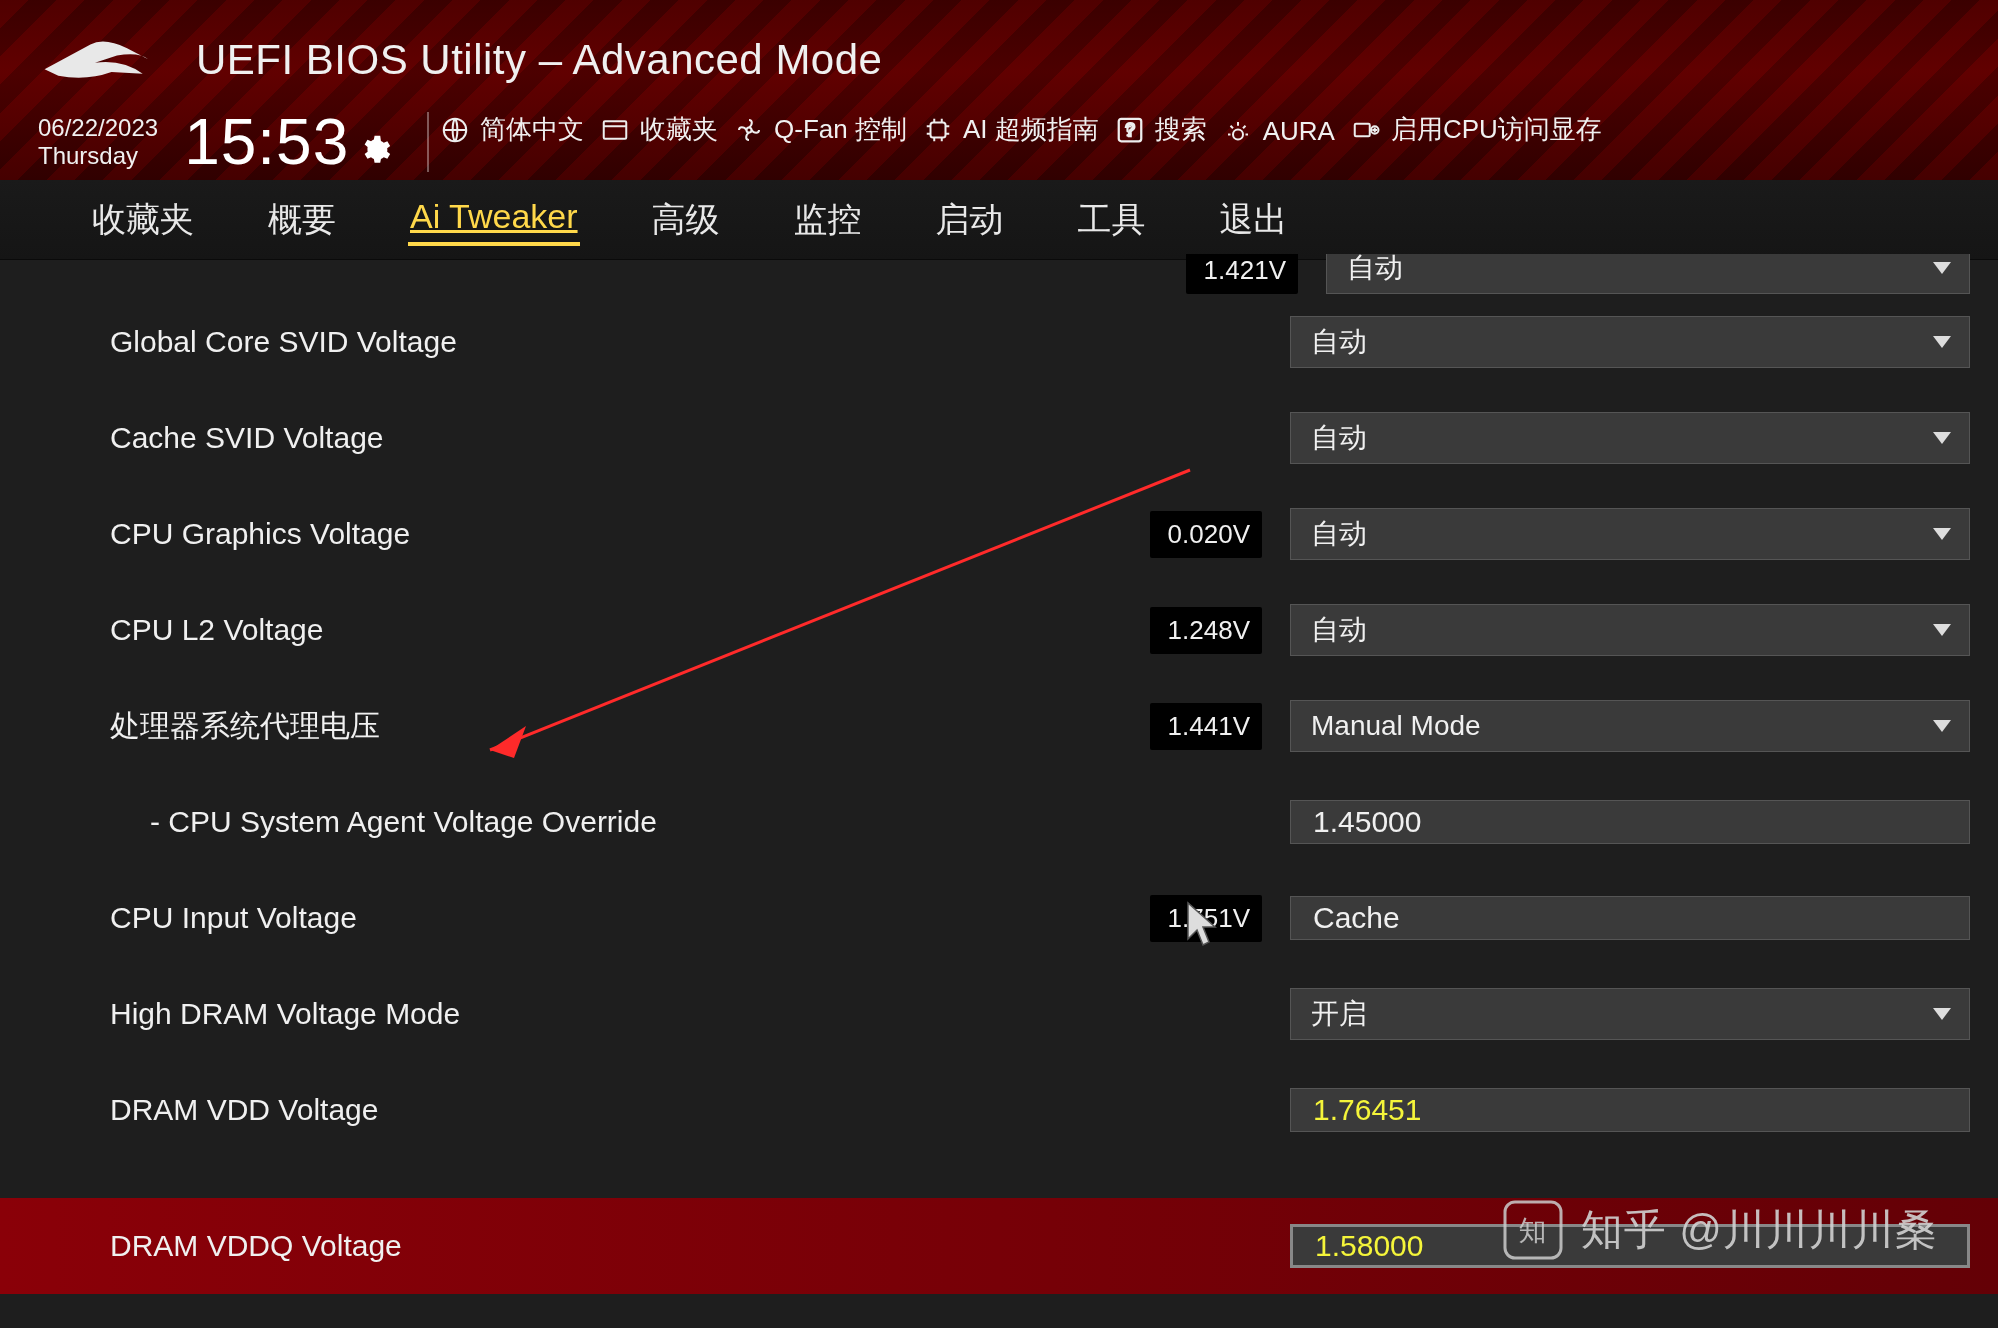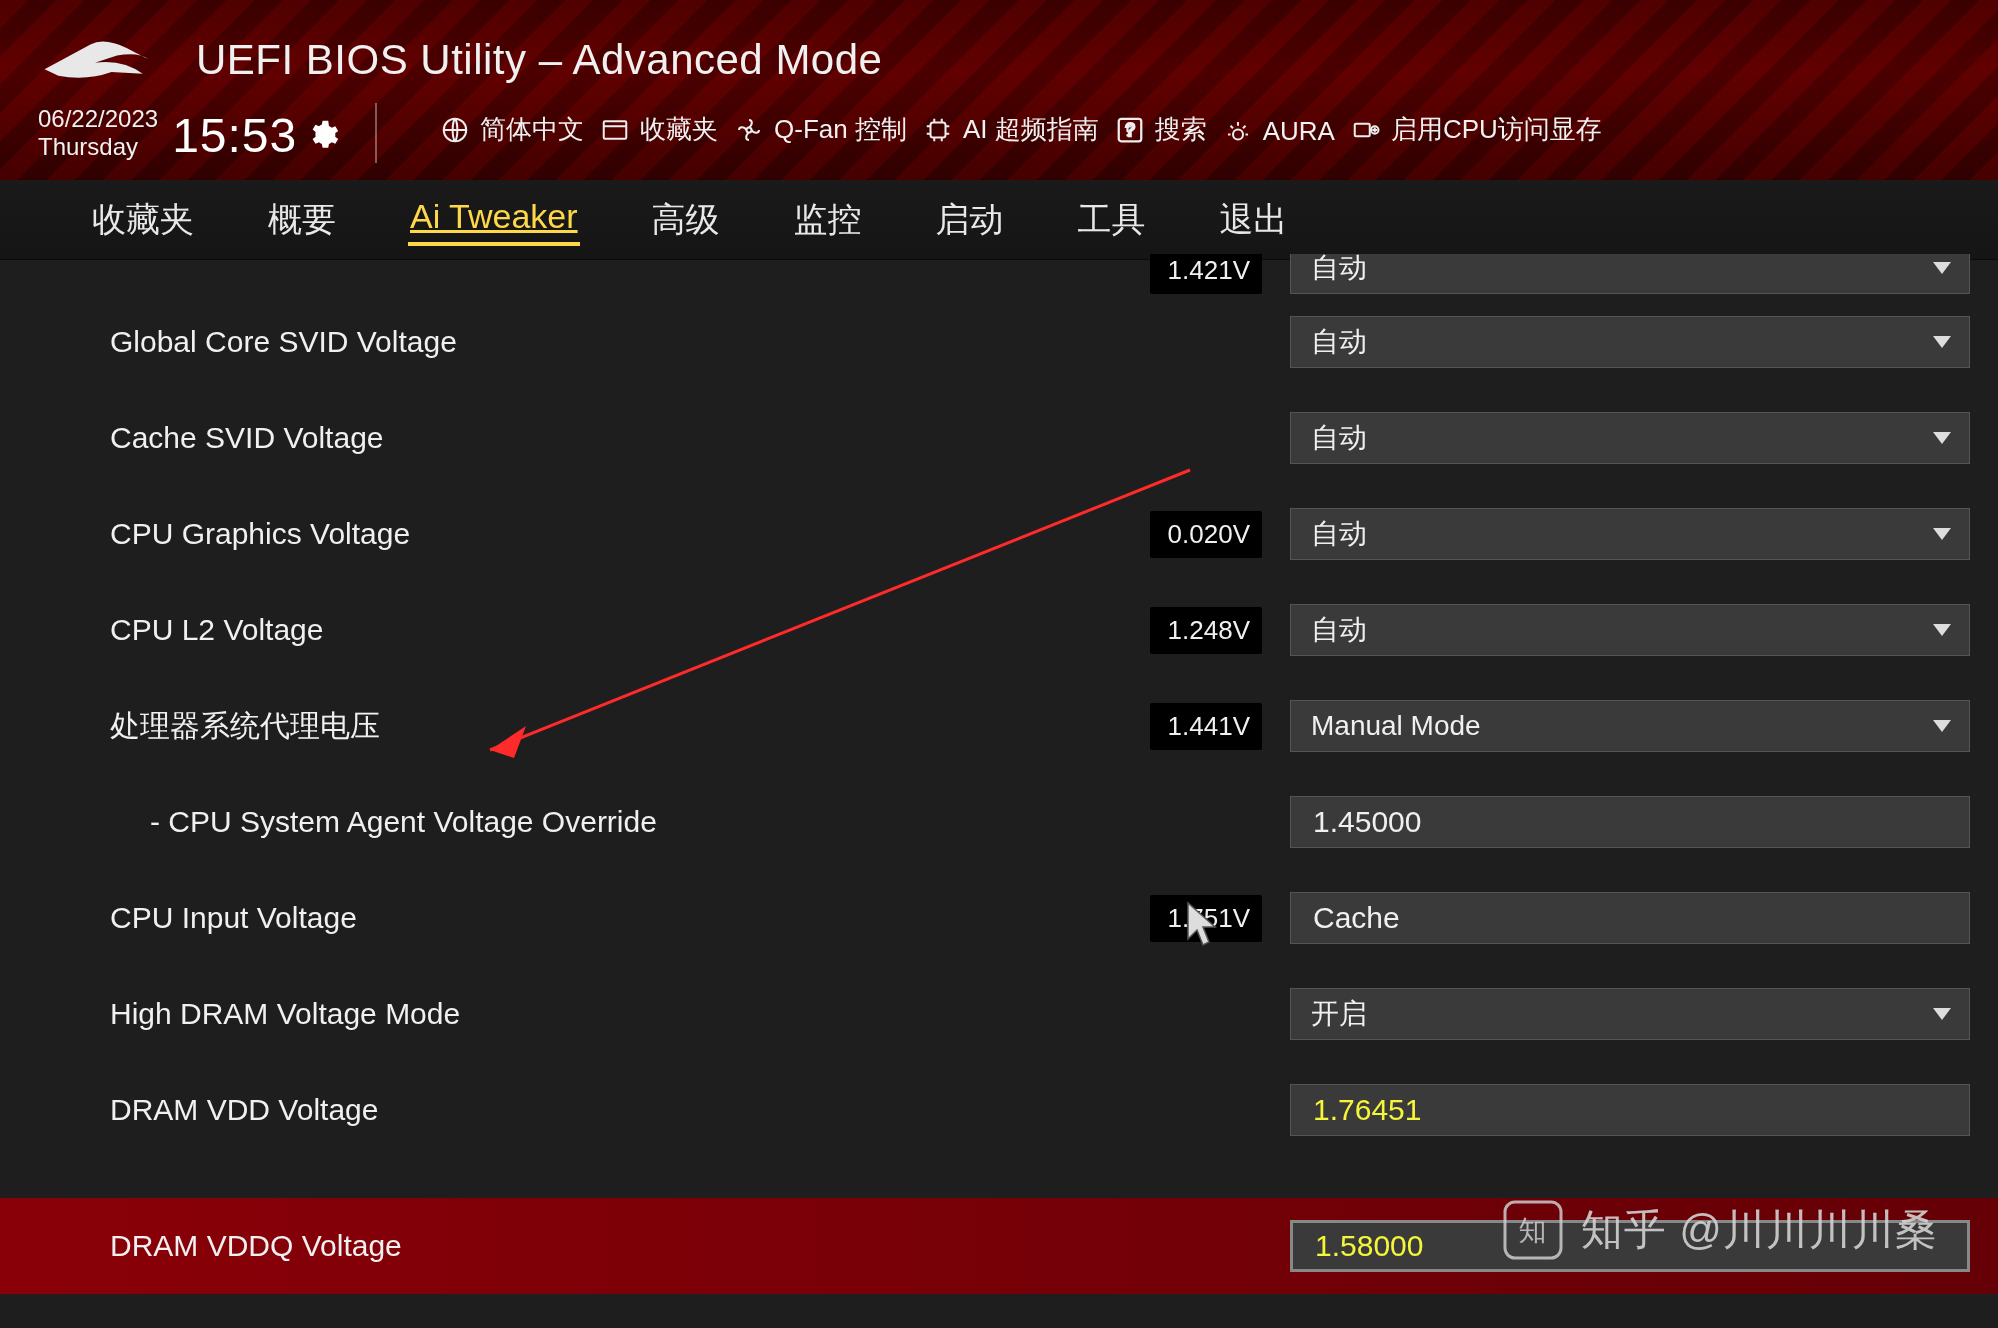--- a/index.html
+++ b/index.html
@@ -14,21 +14,21 @@
     position:relative;
     padding-top:22px;
   }
   .rog-logo { position:absolute; left:40px; top:28px; width:110px; height:55px; color:#e8e8e8; }
   .rog-logo svg { width:100%; height:100%; }
   .bios-title { position:absolute; left:196px; top:36px; font-size:42px; font-weight:400; color:#f0f0f0; letter-spacing:0.5px; }
   
   .datetime { position:absolute; left:38px; top:102px; display:flex; align-items:center; gap:14px; }
   .date-block { font-size:24px; color:#f0f0f0; line-height:1.15; }
   .date-block .dow { font-size:24px; }
-  .time-block { font-size:48px; font-weight:400; color:#fff; letter-spacing:1px; display:flex; align-items:flex-end; }
+  .time-block { font-size:64px; font-weight:400; color:#fff; letter-spacing:1px; display:flex; align-items:center;margin-left:12px; }
   .time-block .gear { margin-left:8px; margin-top:6px; }
   .vdiv { width:2px; height:60px; background:rgba(255,255,255,.35); margin:0 22px; }
   .top-actions { position:absolute; left:440px; top:112px; display:flex; align-items:flex-end; gap:16px; color:#f0f0f0; font-size:26px; }
   .top-actions .act { display:flex; align-items:center; gap:10px; white-space:nowrap; }
   .top-actions svg { width:30px; height:30px; flex:0 0 30px; }
   
   .nav-tabs {
     height:80px;
     background:linear-gradient(180deg,#1a1a1a,#151515);
     display:flex; align-items:center; gap:70px; padding-left:90px;
@@ -39,24 +39,24 @@
   
   .content { background:#1e1e1e; position:relative; height:1068px; }
   .settings-list { position:absolute; left:0; right:0; top:-6px; }
   .row { display:flex; align-items:center; height:96px; padding-left:110px; padding-right:28px; }
   .row .label { flex:0 0 1040px; font-size:30px; color:#f0f0f0; }
   .row .readout { width:112px; text-align:right; font-size:26px; color:#f0f0f0; background:#000; padding:8px 12px; border-radius:2px; margin-right:28px; }
   .row .readout.empty { visibility:hidden; }
   .row .control { flex:1 1 auto; }
   .dropdown { position:relative; height:52px; background:#3a3a3a; border:1px solid #555; display:flex; align-items:center; padding:0 20px; font-size:28px; color:#f0f0f0; cursor:pointer; }
   .dropdown .caret { position:absolute; right:18px; top:50%; transform:translateY(-50%); width:0;height:0;border-left:9px solid transparent;border-right:9px solid transparent;border-top:12px solid #ddd; }
-  .textfield { height:52px; background:#3a3a3a; border:1px solid #555; display:flex; align-items:center; padding:0 22px; font-size:30px; color:#f0f0f0; }
+  .textfield { height:44px; background:#3a3a3a; border:1px solid #555; display:flex; align-items:center; padding:0 22px; font-size:30px; color:#f0f0f0; }
   .textfield.yellow { color:#f5f53a; }
   
-  .row.cut { height:40px; overflow:hidden; align-items:flex-end; }
+  .row.cut { height:40px; overflow:hidden; align-items:flex-end;margin-left:36px; }
   .row.cut .label { color:#bbb; }
   
   .row.selected { background:linear-gradient(90deg,#8a0008,#640006);margin-top:40px; }
   .row.selected .textfield { border:3px solid #888; }
   .indent { padding-left:40px; }
   
   .arrow-overlay { position:absolute; pointer-events:none; left:430px; top:190px; width:800px; height:420px; }
   
   .cursor-overlay { position:absolute; left:1185px; top:640px; width:36px; height:48px; pointer-events:none; }
   

